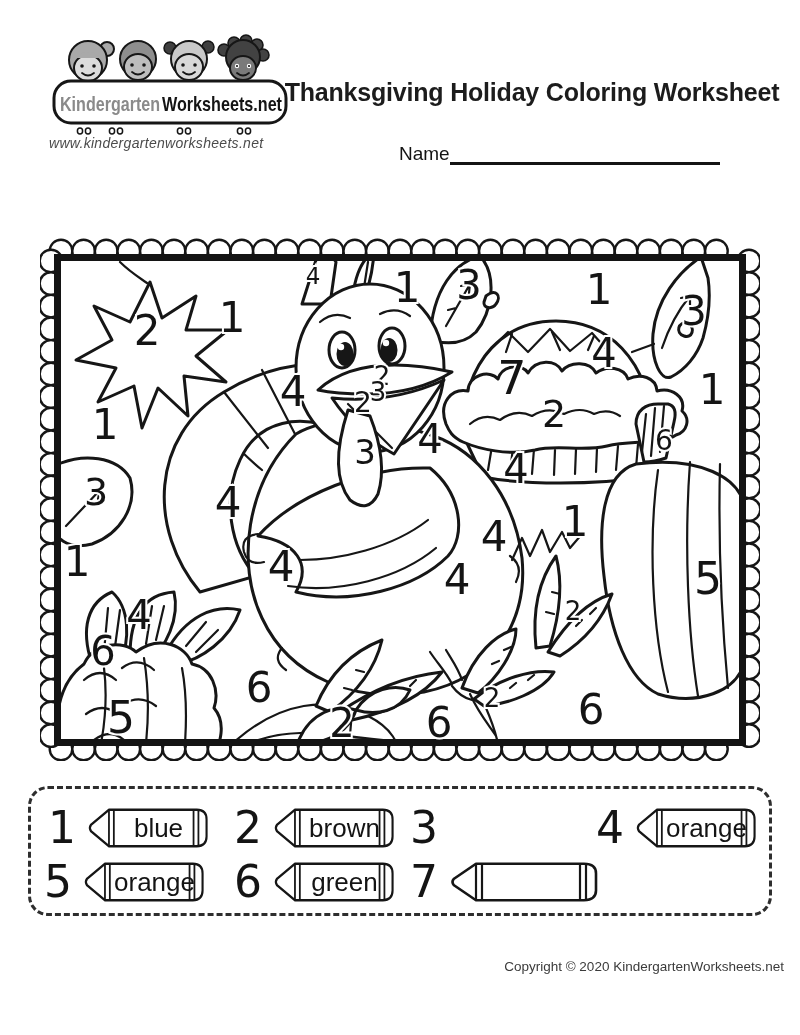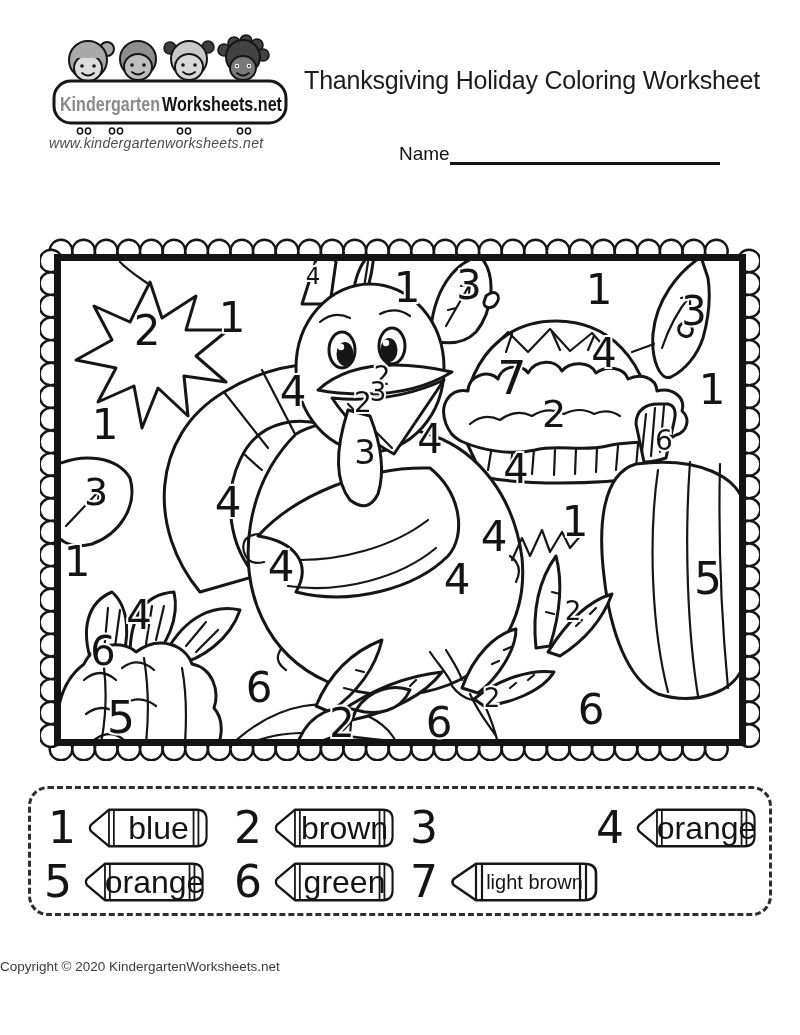--- a/index.html
+++ b/index.html
@@ -2,22 +2,22 @@
 <html><head>
 <meta charset="utf-8">
 <style>
   html,body{margin:0;padding:0;background:#fff;}
   .page{position:relative;width:800px;height:1035px;background:#fff;overflow:hidden;
         font-family:"Liberation Sans",sans-serif;color:#161616;}
 
   
   .logo-svg{position:absolute;left:50px;top:34px;width:240px;height:104px;}
   .brand-url{position:absolute;left:49px;top:135px;font-size:14px;color:#4b4b4b;letter-spacing:.3px;font-style:italic;}
-  .title{position:absolute;left:272px;top:49px;width:520px;text-align:center;
-         font-size:25px;font-weight:400;color:#1c1c1c;letter-spacing:-.2px;}
+  .title{position:absolute;left:272px;top:61px;width:520px;text-align:center;
+         font-size:25px;font-weight:700;color:#1c1c1c;letter-spacing:-.2px;}
   .name-row{position:absolute;left:399px;top:132px;display:flex;align-items:flex-end;}
   .name-label{font-size:19px;color:#141414;}
   .name-rule{display:inline-block;width:270px;height:30px;border-bottom:3px solid #141414;}
 
   
   .art-svg{position:absolute;left:40px;top:230px;width:720px;height:531px;}
   .s3{fill:#fff;stroke:#161616;stroke-width:3;stroke-linejoin:round;stroke-linecap:round;}
   .s2{fill:none;stroke:#161616;stroke-width:2.2;stroke-linejoin:round;stroke-linecap:round;}
   .cnum{font-family:"DejaVu Sans",sans-serif;fill:#141414;stroke:#fff;stroke-width:4px;
         paint-order:stroke;text-anchor:middle;dominant-baseline:central;font-weight:500;}
@@ -27,25 +27,25 @@
        border:3px dashed #2e2e2e;border-radius:20px;box-sizing:border-box;}
   .key-item{position:absolute;display:flex;align-items:center;height:46px;}
   .key-num{min-width:34px;text-align:center;font-family:"DejaVu Sans",sans-serif;
            font-size:44px;line-height:46px;color:#141414;margin-right:8px;}
   .crayon{position:relative;width:122px;height:44px;}
   .crayon.wide{width:150px;}
   .crayon-svg{position:absolute;left:0;top:0;width:100%;height:100%;}
   .crayon-svg path{fill:#fff;stroke:#161616;stroke-width:2.6;stroke-linejoin:round;}
   .crayon-svg line{stroke:#161616;stroke-width:2.2;}
   .crayon-label{position:absolute;left:34px;right:13px;top:0;bottom:0;display:flex;
-                align-items:center;justify-content:center;font-size:32px;color:#141414;white-space:nowrap;}
+                align-items:center;justify-content:center;font-size:26px;color:#141414;white-space:nowrap;}
   .crayon-label.small{font-size:20px;}
 
   
-  .footer{position:absolute;left:0;right:16px;top:957px;text-align:left;
+  .footer{position:absolute;left:0;right:16px;top:957px;text-align:right;
           font-size:13.5px;color:#3b3b3b;line-height:1.5;}
   .brand-gray{fill:#8a8a8a;}
   .brand-black{fill:#141414;}
 </style>
 </head>
 <body>
 
 <div class="page">
 
   <svg class="logo-svg" viewBox="0 0 240 104">
@@ -479,21 +479,20 @@
     <div class="key-item" style="left:376px;top:70px">
       <span class="key-num">7</span>
       <span class="crayon wide">
         <svg class="crayon-svg" viewBox="0 0 150 46" preserveAspectRatio="none">
           <path d="M27,4 L135,4 Q147,4 147,14 L147,32 Q147,42 135,42 L27,42 L5,26.5 Q2,23 5,19.5 Z"></path>
           <line x1="27" y1="4" x2="27" y2="42"></line>
             <line x1="33" y1="5" x2="33" y2="41"></line>
           <line x1="131" y1="4" x2="131" y2="42"></line>
             <line x1="137" y1="4" x2="137" y2="42"></line>
         </svg>
-        <span class="crayon-label small">light brown</span>
       </span>
     </div>
   </div>
 
   <div class="footer">
     <div>Copyright © 2020 KindergartenWorksheets.net</div>
   </div>
 </div>
 
 </body></html>

